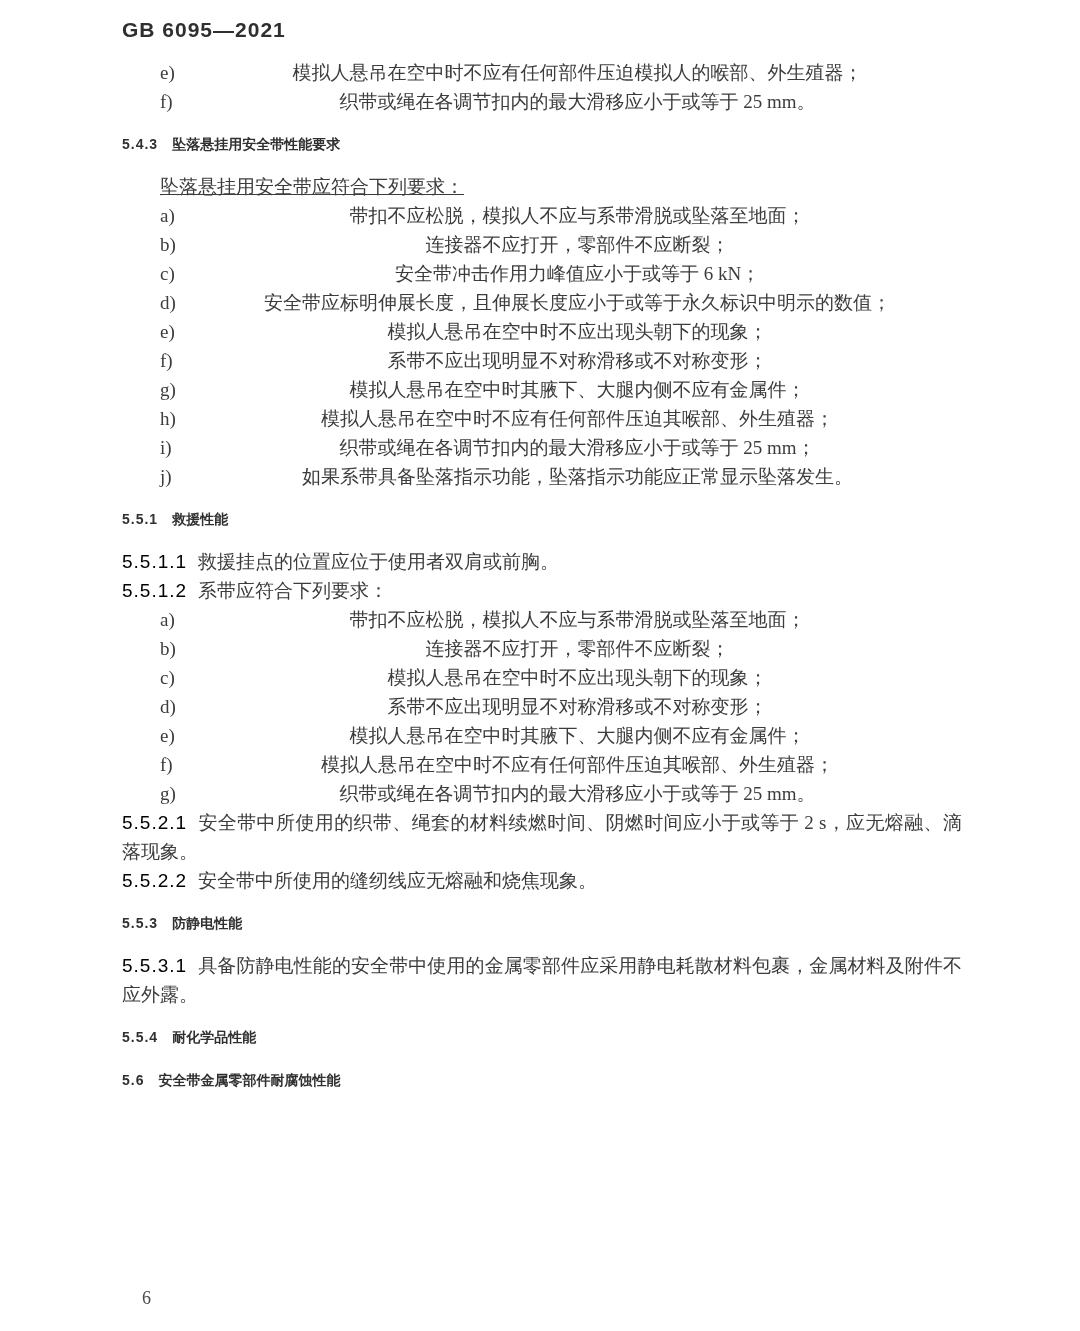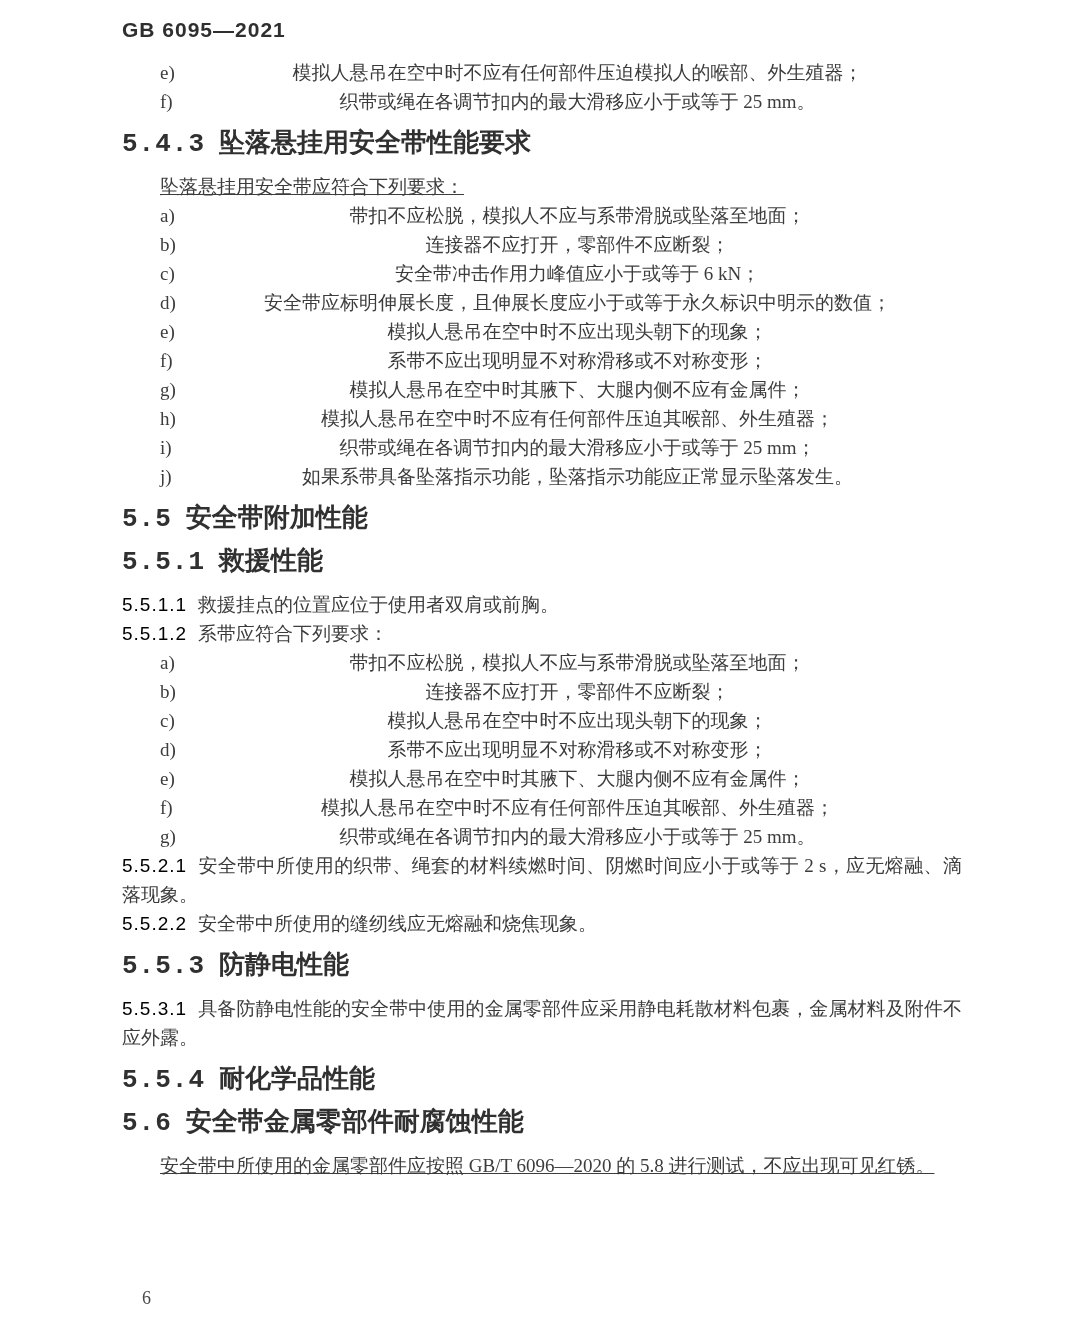--- a/index.html
+++ b/index.html
@@ -31,23 +31,23 @@
     top: 58px;
     left: 122px;
     width: 840px;
     font-size: 19px;
     line-height: 29px;
   }
   .blk { margin: 0; }
   .heading {
     margin-top: 14px;
     margin-bottom: 13px;
-    font-family: Liberation Mono, monospace;
+    font-family: Liberation Sans, sans-serif;
     font-weight: bold;
-    font-size: 26px;
+    font-size: 14px;
     color: #303030;
   }
   .heading .num {
     margin-right: 14px;
     letter-spacing: 1px;
   }
   .para { text-align: justify; }
   .para.indent { text-indent: 2em; text-decoration: underline; }
   .para .pnum {
     font-family: "Liberation Sans", "DejaVu Sans", sans-serif;
@@ -123,21 +123,20 @@
         <span class="itext">模拟人悬吊在空中时不应有任何部件压迫其喉部、外生殖器；</span>
       </div>
       <div class="blk list-item">
         <span class="marker">i)</span>
         <span class="itext">织带或绳在各调节扣内的最大滑移应小于或等于 25 mm；</span>
       </div>
       <div class="blk list-item">
         <span class="marker">j)</span>
         <span class="itext">如果系带具备坠落指示功能，坠落指示功能应正常显示坠落发生。</span>
       </div>
-      <div class="blk heading"><span class="num">5.5</span><span class="ttl">安全带附加性能</span></div>
       <div class="blk heading"><span class="num">5.5.1</span><span class="ttl">救援性能</span></div>
       <div class="blk para"><span class="pnum">5.5.1.1</span><span class="ptext">救援挂点的位置应位于使用者双肩或前胸。</span></div>
       <div class="blk para"><span class="pnum">5.5.1.2</span><span class="ptext">系带应符合下列要求：</span></div>
       <div class="blk list-item">
         <span class="marker">a)</span>
         <span class="itext">带扣不应松脱，模拟人不应与系带滑脱或坠落至地面；</span>
       </div>
       <div class="blk list-item">
         <span class="marker">b)</span>
         <span class="itext">连接器不应打开，零部件不应断裂；</span>
@@ -161,17 +160,16 @@
       <div class="blk list-item">
         <span class="marker">g)</span>
         <span class="itext">织带或绳在各调节扣内的最大滑移应小于或等于 25 mm。</span>
       </div>
       <div class="blk para"><span class="pnum">5.5.2.1</span><span class="ptext">安全带中所使用的织带、绳套的材料续燃时间、阴燃时间应小于或等于 2 s，应无熔融、滴落现象。</span></div>
       <div class="blk para"><span class="pnum">5.5.2.2</span><span class="ptext">安全带中所使用的缝纫线应无熔融和烧焦现象。</span></div>
       <div class="blk heading"><span class="num">5.5.3</span><span class="ttl">防静电性能</span></div>
       <div class="blk para"><span class="pnum">5.5.3.1</span><span class="ptext">具备防静电性能的安全带中使用的金属零部件应采用静电耗散材料包裹，金属材料及附件不应外露。</span></div>
       <div class="blk heading"><span class="num">5.5.4</span><span class="ttl">耐化学品性能</span></div>
       <div class="blk heading"><span class="num">5.6</span><span class="ttl">安全带金属零部件耐腐蚀性能</span></div>
-      <div class="blk para indent"><span class="ptext">安全带中所使用的金属零部件应按照 GB/T 6096—2020 的 5.8 进行测试，不应出现可见红锈。</span></div>
     </div>
 
   <div class="page-number">6</div>
 </div>
 
 </body></html>

